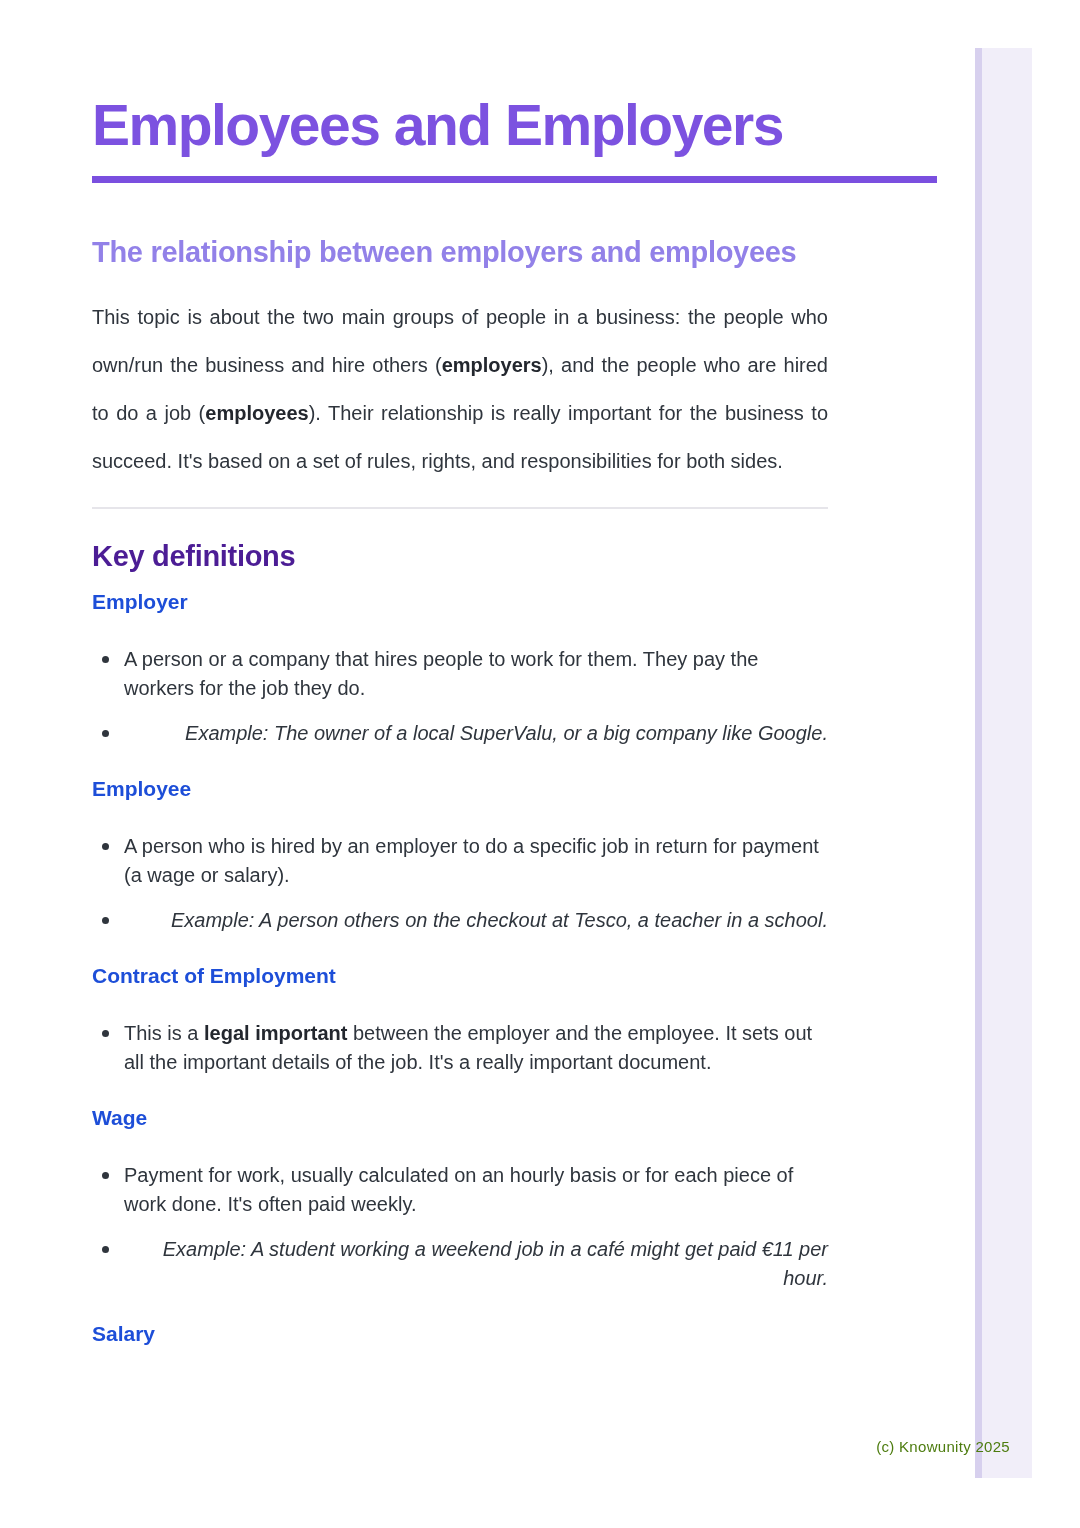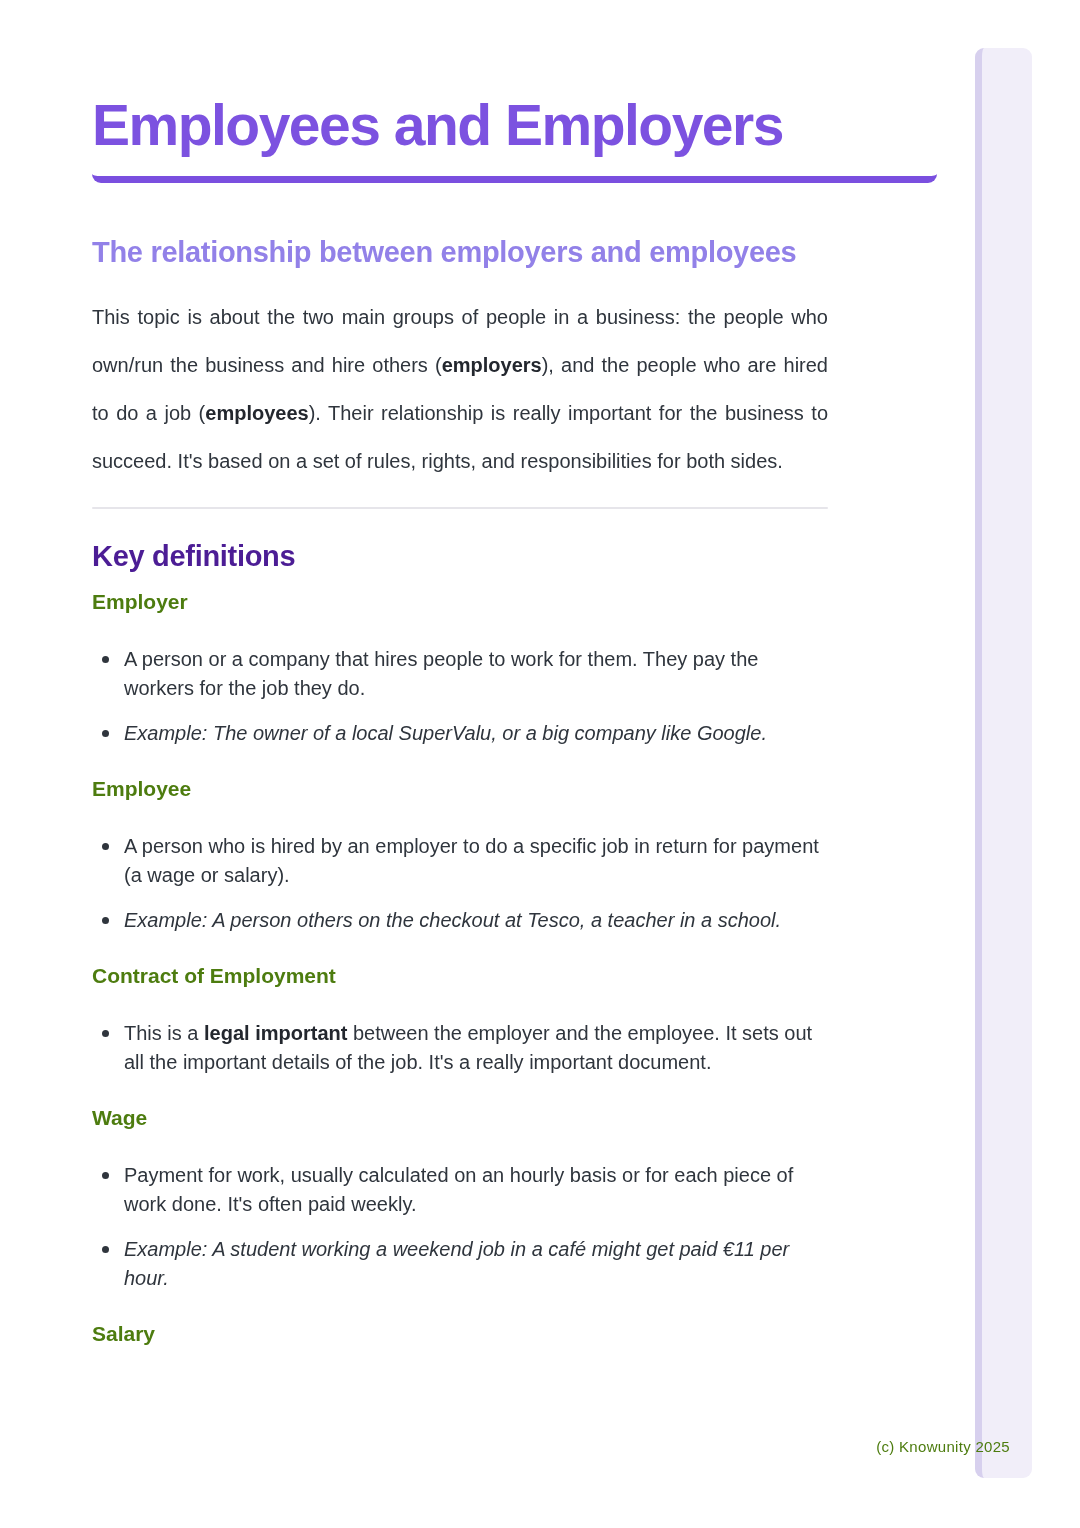--- a/index.html
+++ b/index.html
@@ -1,15 +1,15 @@
 <!DOCTYPE html>
 <html><head>
 <meta charset="utf-8">
 <style>
-  * { margin: 0; padding: 0; box-sizing: border-box; border-radius: 9px; }
+  * { margin: 0; padding: 0; box-sizing: border-box; }
   html, body { background: #ffffff; }
   .page {
     position: relative;
     width: 1080px;
     height: 1528px;
     background: #ffffff;
     overflow: hidden;
     font-family: "Liberation Sans", "DejaVu Sans", sans-serif;
     color: #2f353d;
   }
@@ -70,36 +70,36 @@
     line-height: 34px;
     font-weight: 700;
     letter-spacing: -0.3px;
     color: #4c1d95;
   }
   .term {
     margin-top: 28px;
     font-size: 21px;
     line-height: 26px;
     font-weight: 700;
-    color: #4d7c0f;
+    color: #1d4ed8;
   }
   .term.first { margin-top: 16px; }
   ul.def-list {
     margin-top: 30px;
     width: 736px;
     list-style: none;
     padding-left: 32px;
   }
   ul.def-list li {
     position: relative;
     font-size: 20px;
     line-height: 29px;
     color: #2f353d;
   }
-  ul.def-list li + li { margin-top: 16px; }
+  ul.def-list li + li { margin-top: 16px; text-align: right; }
   ul.def-list li .dot {
     position: absolute;
     left: -22px;
     top: 11px;
     width: 7px;
     height: 7px;
     border-radius: 50%;
     background: #2f353d;
   }
   ul.def-list li.example .txt { font-style: italic; }

